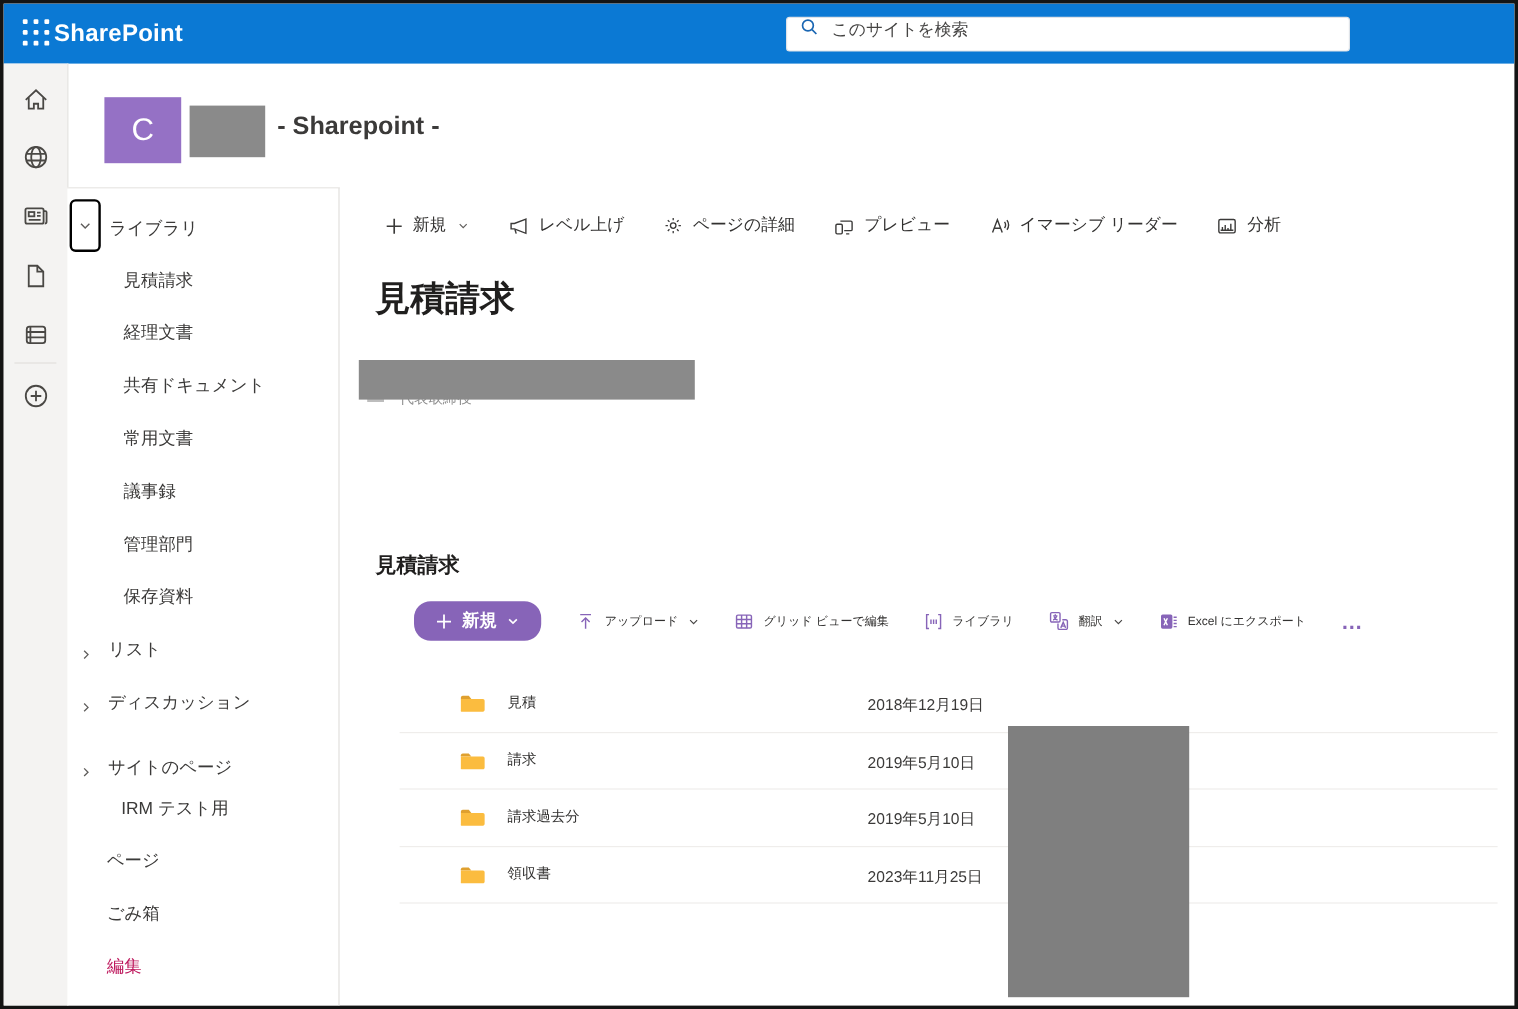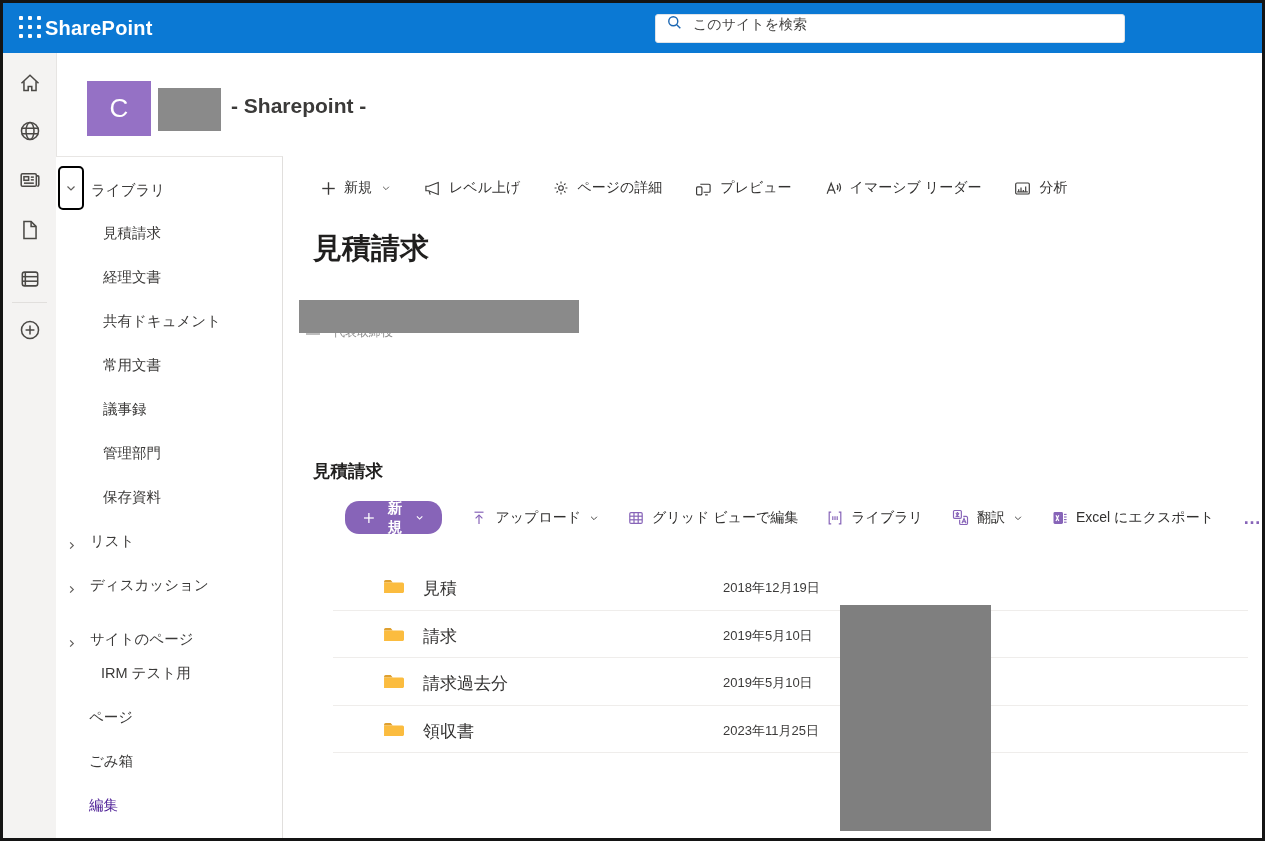--- a/index.html
+++ b/index.html
@@ -17,21 +17,21 @@
 
   
   .rail{position:absolute;left:0;top:50px;bottom:0;width:53px;background:#f4f3f2;border-right:1px solid #e7e5e3;}
   .rail .ric{position:absolute;left:50%;transform:translateX(-50%);width:22px;height:22px;color:#4a4845;cursor:pointer;}
   .rail .divider{position:absolute;left:9px;right:9px;top:249px;height:1px;background:#e1dfdd;}
 
   
   .navpanel{position:absolute;left:53px;top:153px;bottom:0;width:227px;background:#fff;border-top:1px solid #e8e6e4;border-right:1px solid #e1dfdd;box-sizing:border-box;}
   .navitem{position:absolute;height:22px;display:flex;align-items:flex-end;font-size:14.5px;color:#3b3a39;cursor:pointer;white-space:nowrap;}
   .navitem .gchev{color:#605e5c;margin-right:13px;}
-  .navitem.accent{color:#4c1d95;}
+  .navitem.accent{color:#be185d;}
   .navchevbox{position:absolute;left:55px;top:163px;width:26px;height:44px;background:#fff;border:2px solid #000;border-radius:5px;display:flex;align-items:center;justify-content:center;color:#605e5c;cursor:pointer;box-sizing:border-box;z-index:4;}
 
   
   .breadcrumb{position:absolute;left:88px;top:57px;display:flex;gap:29px;font-size:13px;color:#be185d;margin-top:32px;}
   .breadcrumb span{cursor:pointer;}
   .avatar{position:absolute;left:84px;top:78px;width:64px;height:55px;background:#9571c5;color:#fff;font-size:26px;display:flex;align-items:center;justify-content:center;}
   .site-redact{position:absolute;left:155px;top:85px;width:63px;height:43px;background:#8a8a8a;}
   .site-suffix{position:absolute;left:228px;top:91px;font-size:21px;font-weight:600;color:#3b3a39;}
 
   
@@ -45,34 +45,34 @@
   .caption-remnant{position:absolute;left:330px;top:321px;font-size:12px;color:#8f8f8f;z-index:1;}
   .caption-mark{position:absolute;left:303px;top:326px;width:14px;height:6px;background:#bdbdbd;z-index:1;}
   .body-redact{position:absolute;left:296px;top:297px;width:280px;height:33px;background:#8a8a8a;z-index:2;}
   .page-desc{position:absolute;left:310px;top:387px;font-size:17px;color:#323130;}
   .section-title{position:absolute;left:310px;top:456px;font-size:17.5px;font-weight:bold;color:#201f1e;}
 
   
   .libbar{position:absolute;left:342px;top:498px;height:33px;display:flex;align-items:center;gap:29px;}
   .newbtn{height:33px;padding:0 18px;background:#8764b8;border:none;border-radius:14px;color:#fff;font-size:14.5px;font-weight:600;display:flex;align-items:center;gap:8px;cursor:pointer;font-family:inherit;}
   .newbtn svg{color:#fff;}
-  .libcmd{display:flex;align-items:center;gap:8px;font-size:14px;color:#323130;cursor:pointer;white-space:nowrap;}
+  .libcmd{display:flex;align-items:center;gap:8px;font-size:10px;color:#323130;cursor:pointer;white-space:nowrap;}
   .libcmd svg{color:#8764b8;flex:0 0 auto;}
   .libcmd .chev{color:#494847;}
   .ellipsis{color:#8764b8;font-size:18px;font-weight:bold;letter-spacing:1px;cursor:pointer;line-height:10px;}
 
   
   .tablewrap{position:absolute;left:330px;right:14px;top:560px;}
   .thead{position:relative;height:38px;border-bottom:1px solid #ececea;font-size:13px;font-weight:600;color:#323130;}
   .thead .hcell{position:absolute;top:10px;display:flex;align-items:center;gap:6px;cursor:pointer;}
   .thead .chev{color:#605e5c;}
   .hicon{position:absolute;left:46px;top:8px;color:#4a4845;cursor:pointer;}
   .trow{position:relative;height:46.5px;border-bottom:1px solid #efedeb;cursor:pointer;}
   .trow .ficon{position:absolute;left:50px;top:15px;}
-  .trow .fname{position:absolute;left:90px;top:14px;font-size:17px;color:#323130;}
+  .trow .fname{position:absolute;left:90px;top:14px;font-size:12px;color:#323130;}
   .trow .fdate{position:absolute;left:390px;top:16px;font-size:13px;color:#3b3a39;}
   .editor-redact{position:absolute;left:837px;top:602px;width:151px;height:226px;background:#7f7f7f;z-index:3;}
 </style>
 </head>
 <body>
 
 <div class="screen">
 
   <div class="topbar">
     <div class="waffle">

